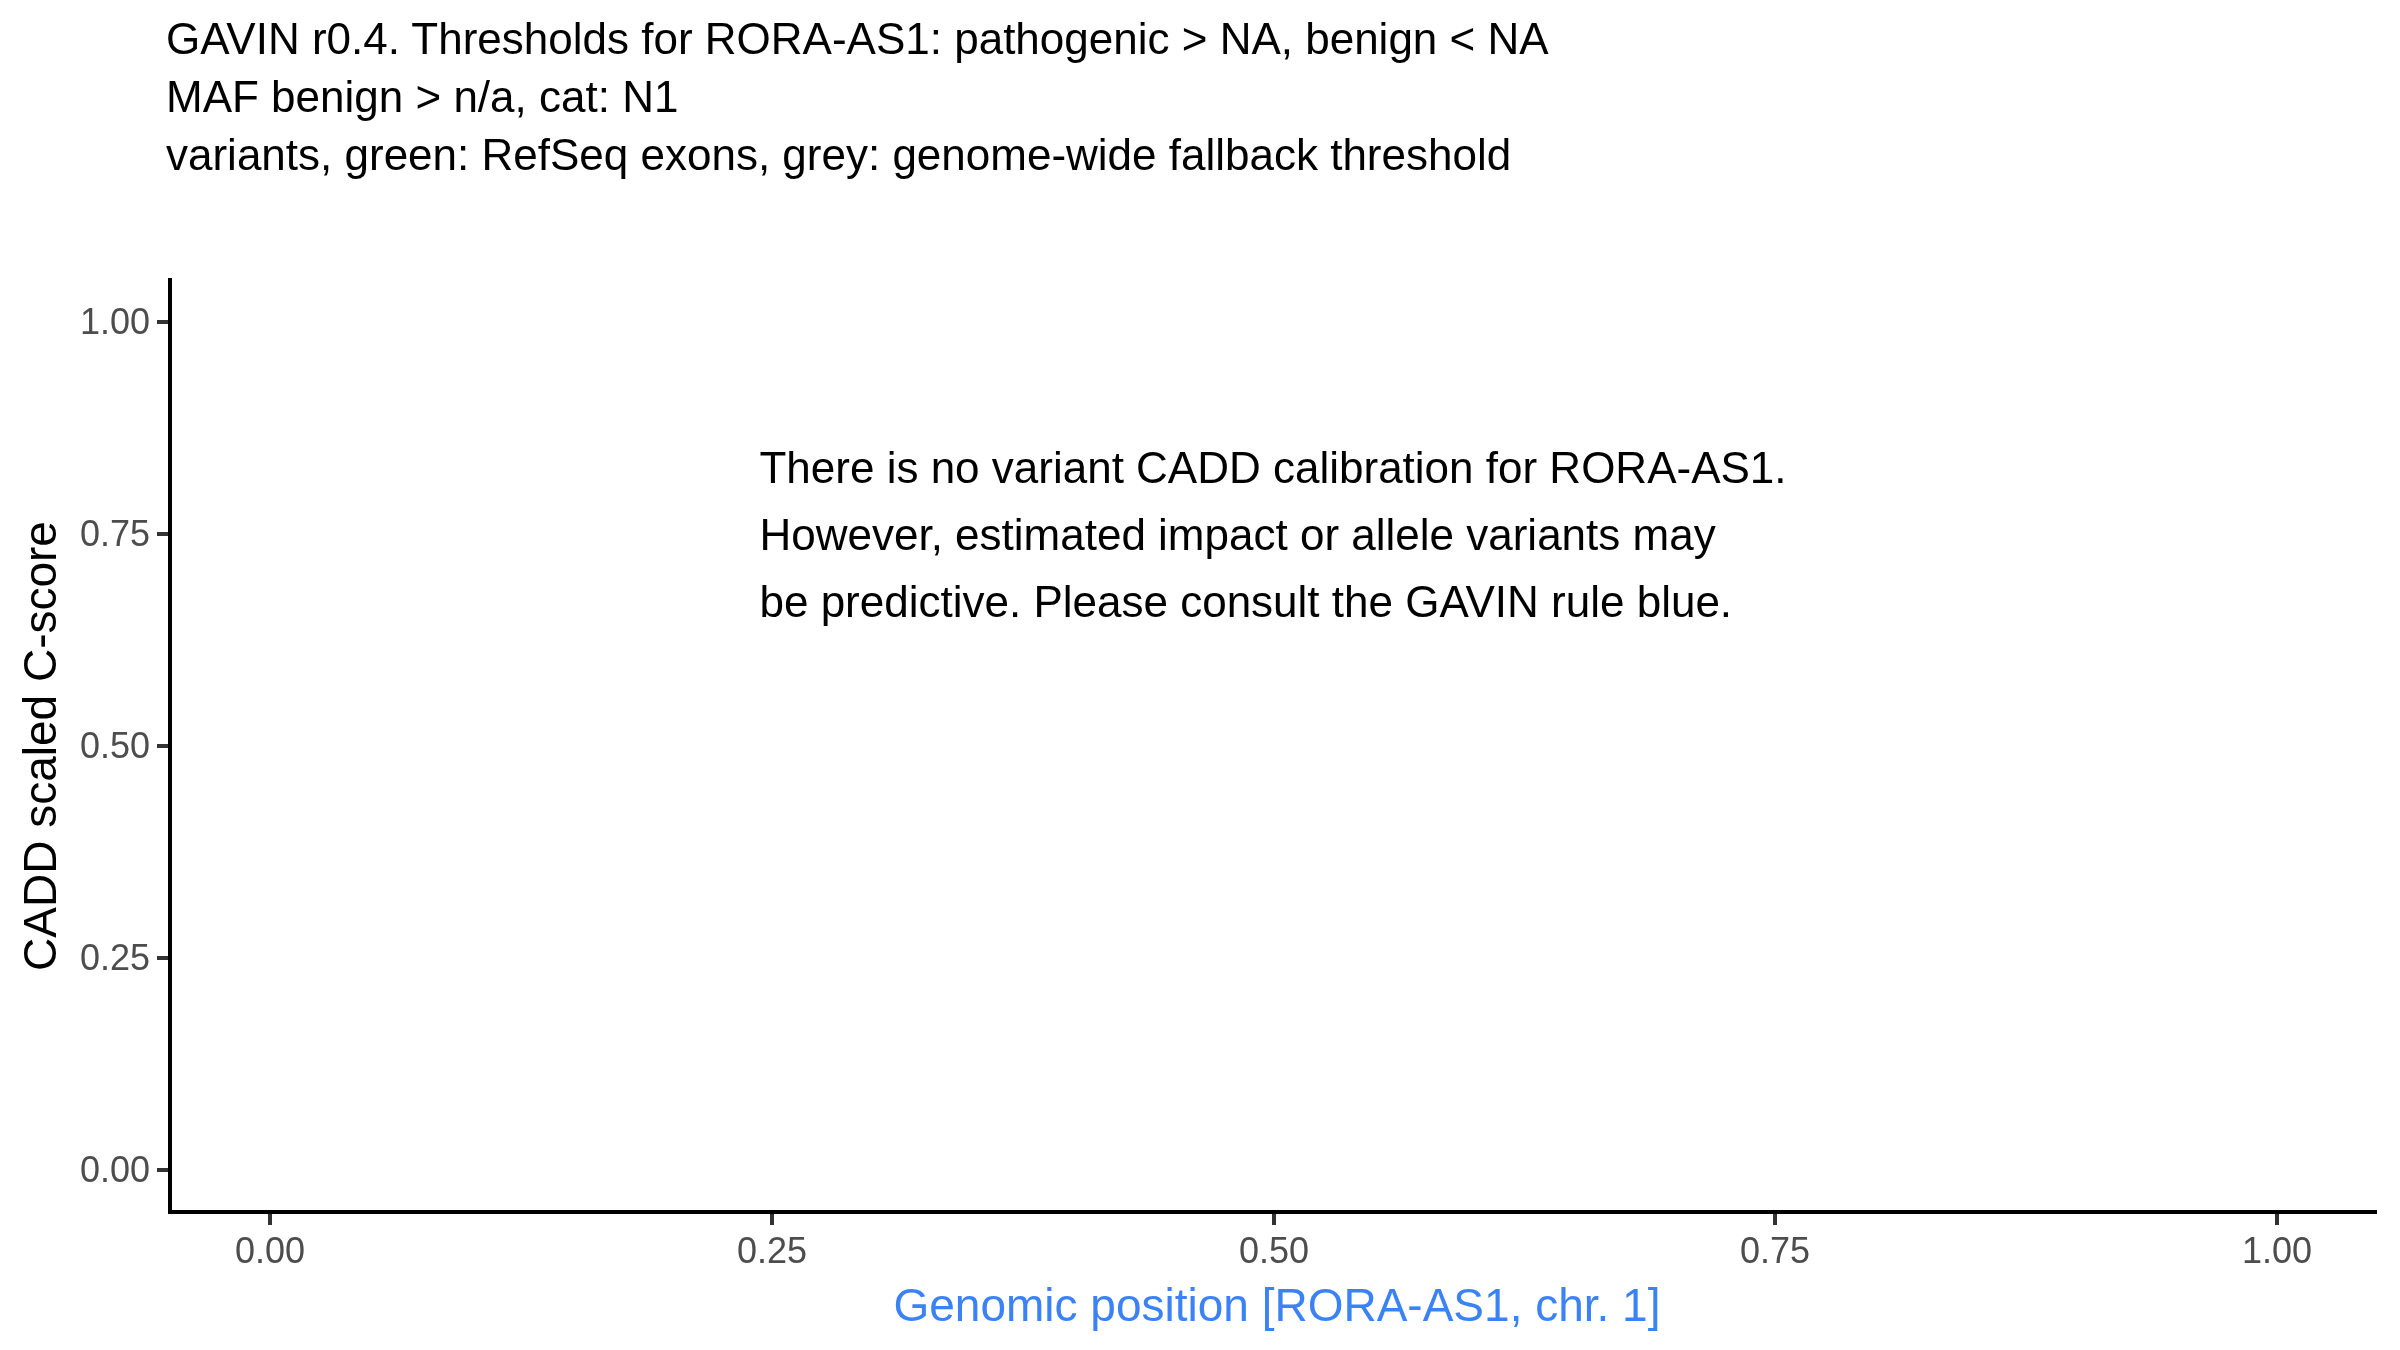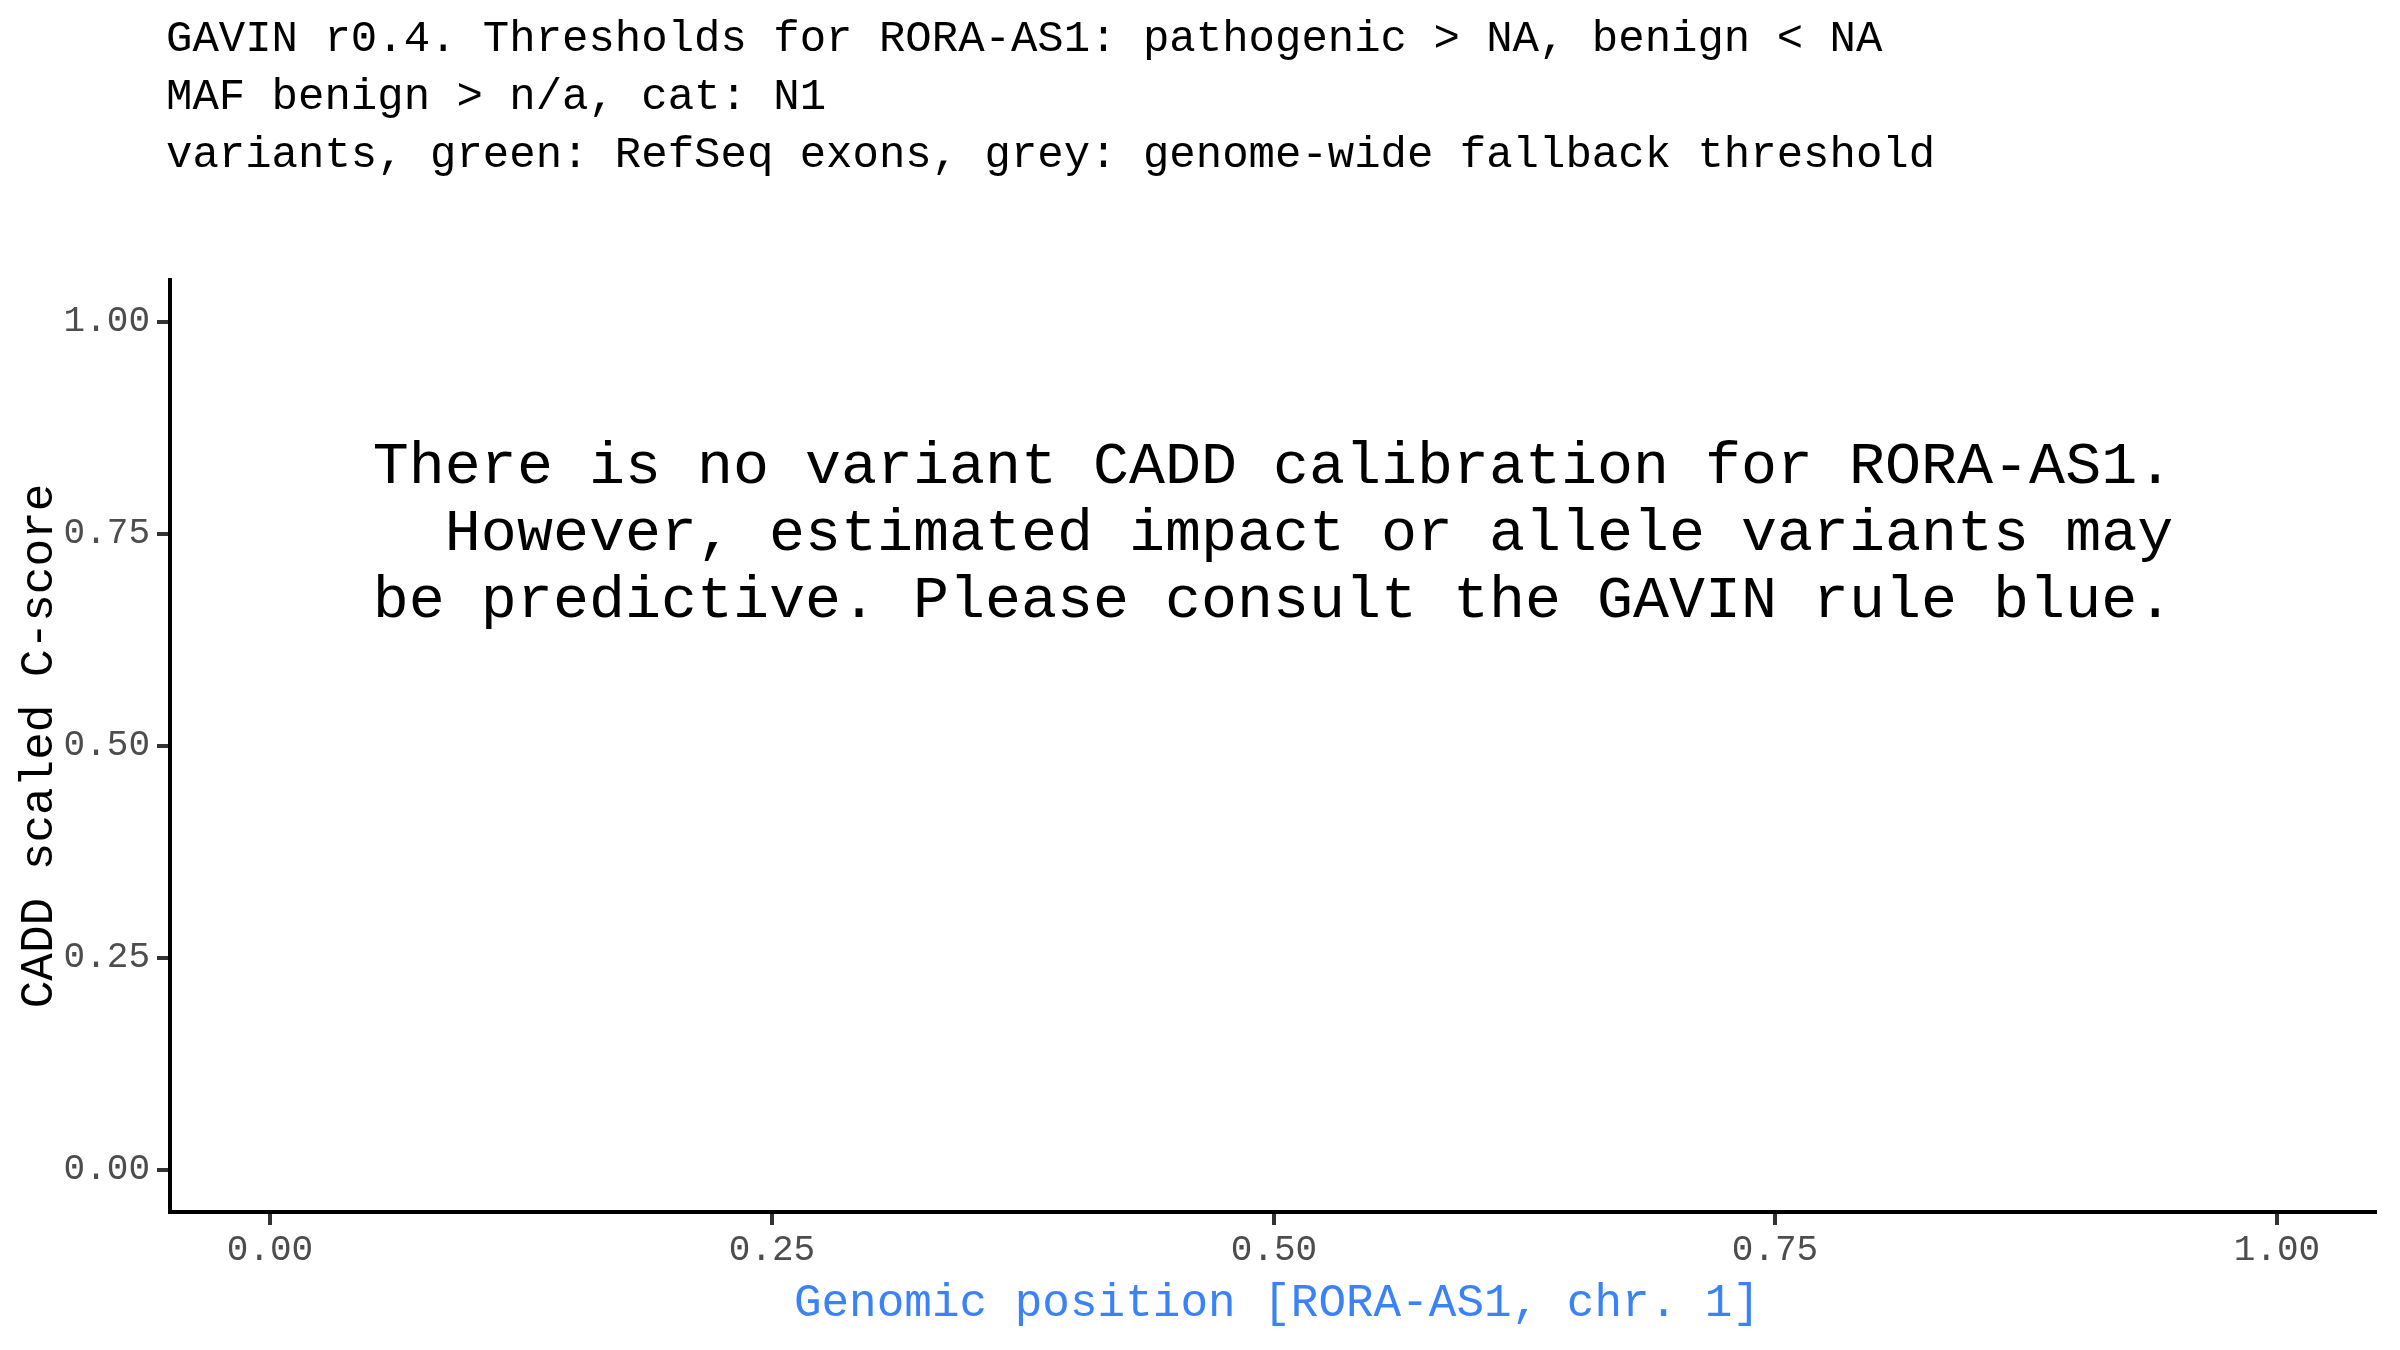--- a/index.html
+++ b/index.html
@@ -5,21 +5,21 @@
   html, body {
     margin: 0;
     padding: 0;
     background: #ffffff;
   }
   .figure {
     position: relative;
     width: 2400px;
     height: 1350px;
     background: #ffffff;
-    font-family: Liberation Mono, monospace;
+    font-family: Liberation Sans, sans-serif;
     color: #000000;
     overflow: hidden;
   }
 
   
   .plot-title {
     position: absolute;
     left: 166px;
     top: 10px;
     font-size: 44px;
@@ -101,22 +101,22 @@
     color: #3b82f6;
     white-space: nowrap;
   }
 
   
   .annotation {
     position: absolute;
     left: 1273px;
     top: 434px;
     transform: translateX(-50%);
-    text-align: right;
-    font-size: 60px;
+    text-align: left;
+    font-size: 44px;
     line-height: 67px;
     color: #000000;
     white-space: nowrap;
   }
 
   
   .yt-0 { top: 320px; }
   .yt-1 { top: 532px; }
   .yt-2 { top: 744px; }
   .yt-3 { top: 956px; }

